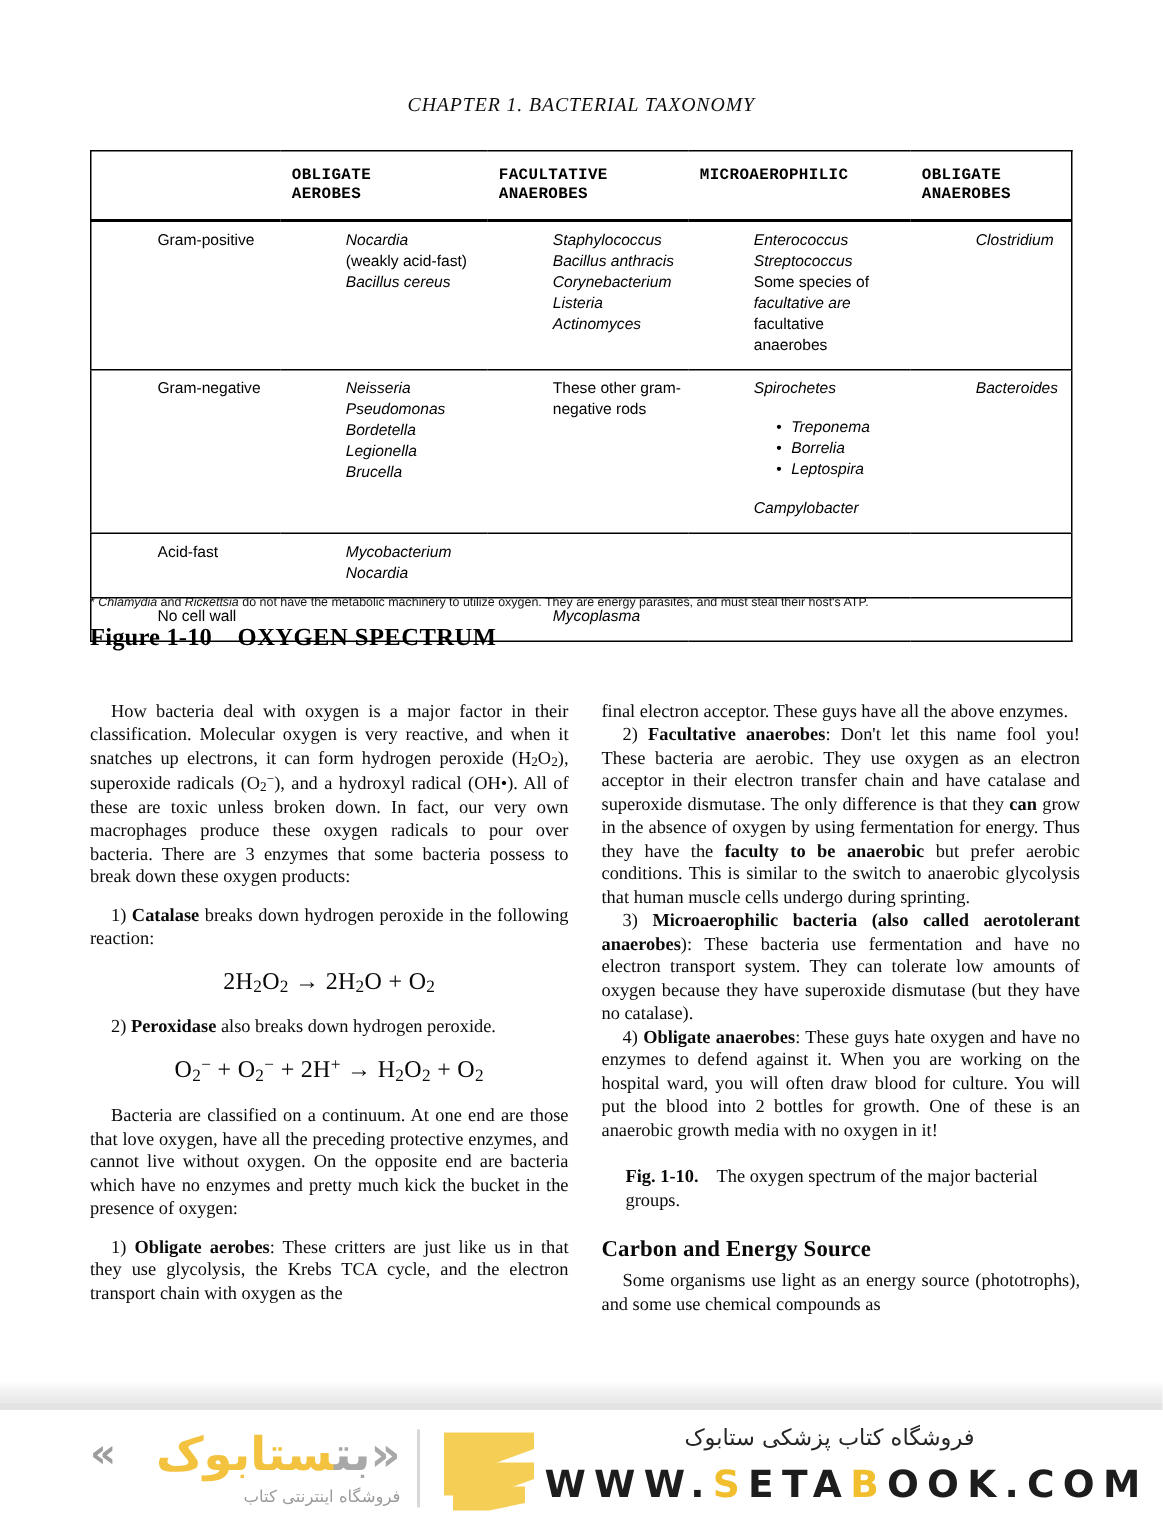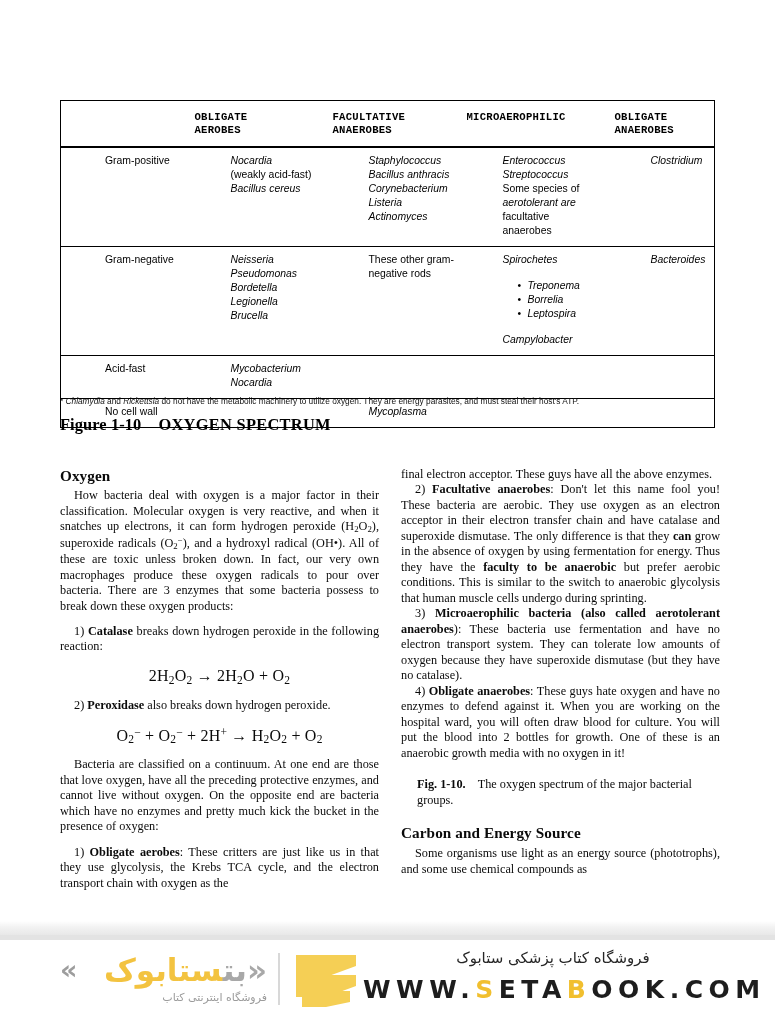--- a/index.html
+++ b/index.html
@@ -300,20 +300,21 @@
     color: #1d1d1d;
     white-space: nowrap;
   }
   .brand-url .hl { color: #f1bf2e; }
 </style>
 </head>
 <body>
 
 <div id="page-sheet">
 
+  <div class="running-head">CHAPTER 1.  BACTERIAL TAXONOMY</div>
 
   <div class="fig-table-wrap">
     <table class="spectrum">
       <colgroup>
         <col class="c0">
           <col class="c1">
           <col class="c2">
           <col class="c3">
           <col class="c4">
       </colgroup>
@@ -350,21 +351,21 @@
             <span class="cell-line ital">Staphylococcus</span>
             <span class="cell-line ital">Bacillus anthracis</span>
             <span class="cell-line ital">Corynebacterium</span>
             <span class="cell-line ital">Listeria</span>
             <span class="cell-line ital">Actinomyces</span>
           </td>
           <td class="c3">
             <span class="cell-line ital">Enterococcus</span>
             <span class="cell-line ital">Streptococcus</span>
             <span class="cell-line">Some species of</span>
-            <span class="cell-line"><em>aerotolerant are</em></span>
+            <span class="cell-line"><em>facultative are</em></span>
             <span class="cell-line">facultative</span>
             <span class="cell-line">anaerobes</span>
           </td>
           <td class="c4">
             <span class="cell-line ital">Clostridium</span>
           </td>
         </tr>
 
         <tr>
           <td class="c0">Gram-negative</td>
@@ -419,21 +420,20 @@
   </div>
 
   <div class="tbl-footnote"><span>*</span> <em>Chlamydia</em><span> and </span><em>Rickettsia</em><span> do not have the metabolic machinery to utilize oxygen. They are energy parasites, and must steal their host's ATP.</span></div>
 
   <div class="fig-title"><span class="num">Figure 1-10</span><span class="cap">OXYGEN SPECTRUM</span></div>
 
   <div class="body-cols">
 
     <div class="col left">
 
-      <h2 class="sec-head">Oxygen</h2>
 
       <p class="para indent"><span>How bacteria deal with oxygen is a major factor in their classification. Molecular oxygen is very reactive, and when it snatches up electrons, it can form hydrogen peroxide (H</span><sub>2</sub><span>O</span><sub>2</sub><span>), superoxide radicals (O</span><sub>2</sub><sup>−</sup><span>), and a hydroxyl radical (OH•). All of these are toxic unless broken down. In fact, our very own macrophages produce these oxygen radicals to pour over bacteria. There are 3 enzymes that some bacteria possess to break down these oxygen products:</span></p>
 
       <p class="para indent gap"><span>1)</span> <span class="bold">Catalase</span><span> breaks down hydrogen peroxide in the following reaction:</span></p>
 
       <p class="equation"><span>2H</span><sub>2</sub><span>O</span><sub>2</sub><span> → 2H</span><sub>2</sub><span>O + O</span><sub>2</sub></p>
 
       <p class="para indent"><span>2)</span> <span class="bold">Peroxidase</span><span> also breaks down hydrogen peroxide.</span></p>
 
 

